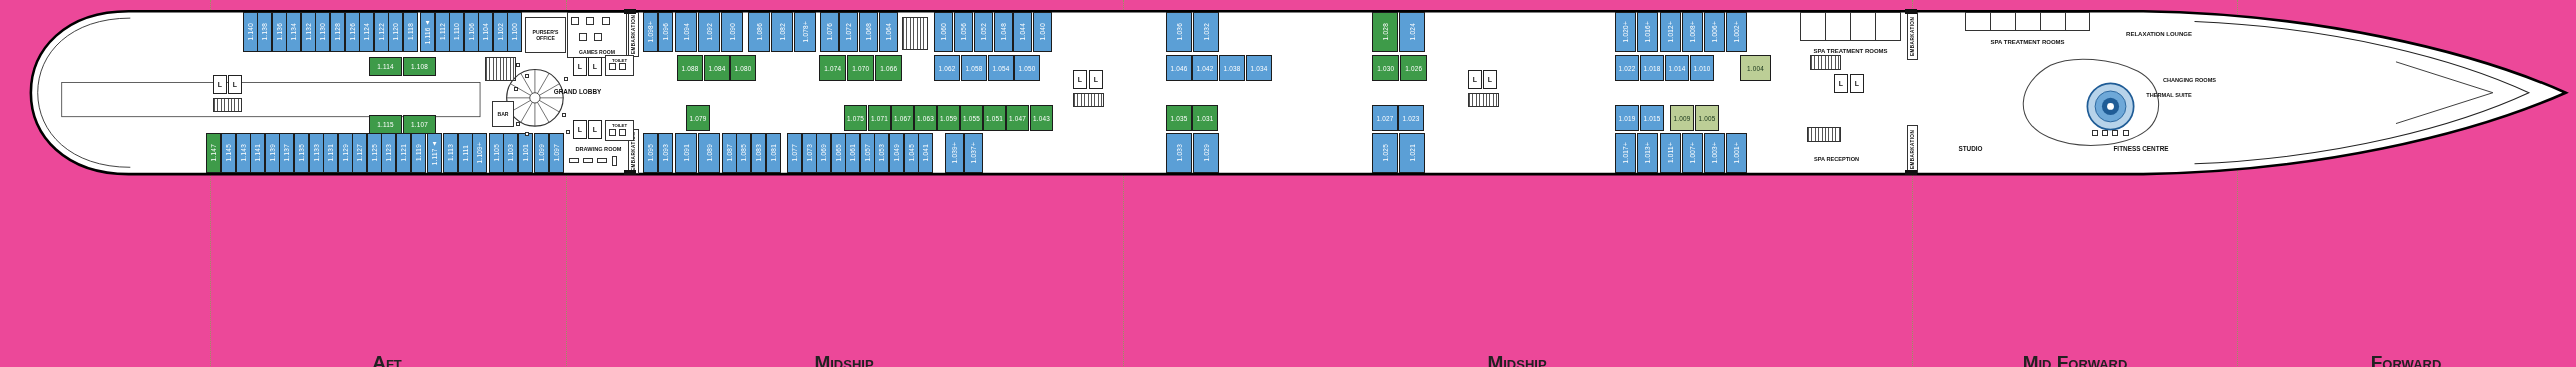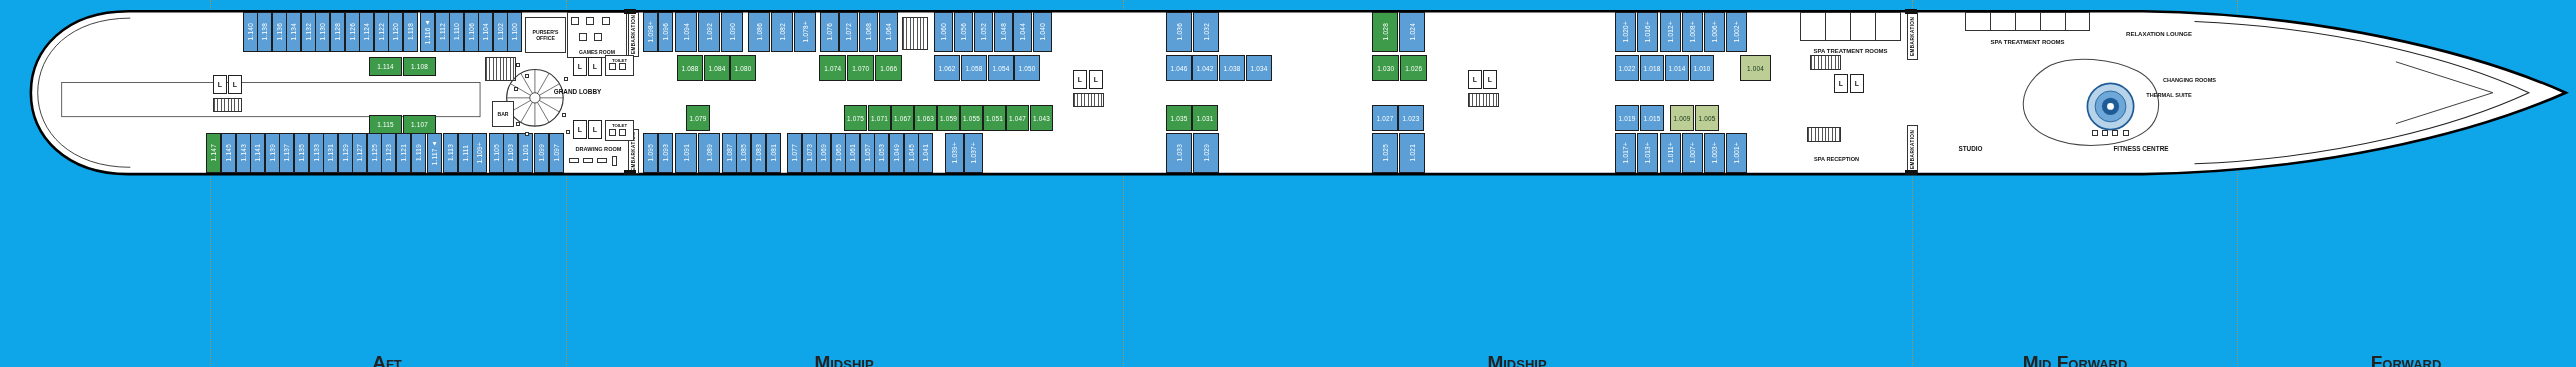--- a/index.html
+++ b/index.html
@@ -1,17 +1,17 @@
 <!DOCTYPE html>
 <html style="font-size:13.7px"><head>
 <meta charset="utf-8">
 <style>
   html,body{margin:0;padding:0;background:#fff;width:2576px;height:368px;overflow:hidden;
     font-family:"Liberation Sans",sans-serif;}
-  #plan{position:relative;width:2576px;height:368px;background:#0ea5e9;}
+  #plan{position:relative;width:2576px;height:368px;background:#ec4899;}
   .zline{position:absolute;top:0;bottom:0;width:0;border-left:1.7px dotted #97975f;z-index:0;}
   #hullsvg{position:absolute;left:0;top:0;z-index:1;pointer-events:none;}
   #layer{position:absolute;left:0;top:0;width:2576px;height:368px;z-index:2;}
   .cabin{position:absolute;box-sizing:border-box;border:0.9px solid #1c1c1c;display:flex;
     align-items:center;justify-content:center;overflow:hidden;}
   .cabin.vert span{writing-mode:vertical-rl;transform:rotate(180deg);font-size:6.4px;letter-spacing:0.3px;}
   .cabin.horiz span{font-size:6.4px;letter-spacing:0.2px;}
   .c-blue{background:#5b9fd6;color:#fff;}
   .c-green{background:#3e9b49;color:#fff;}
   .c-olive{background:#bcce96;color:#16331a;}

